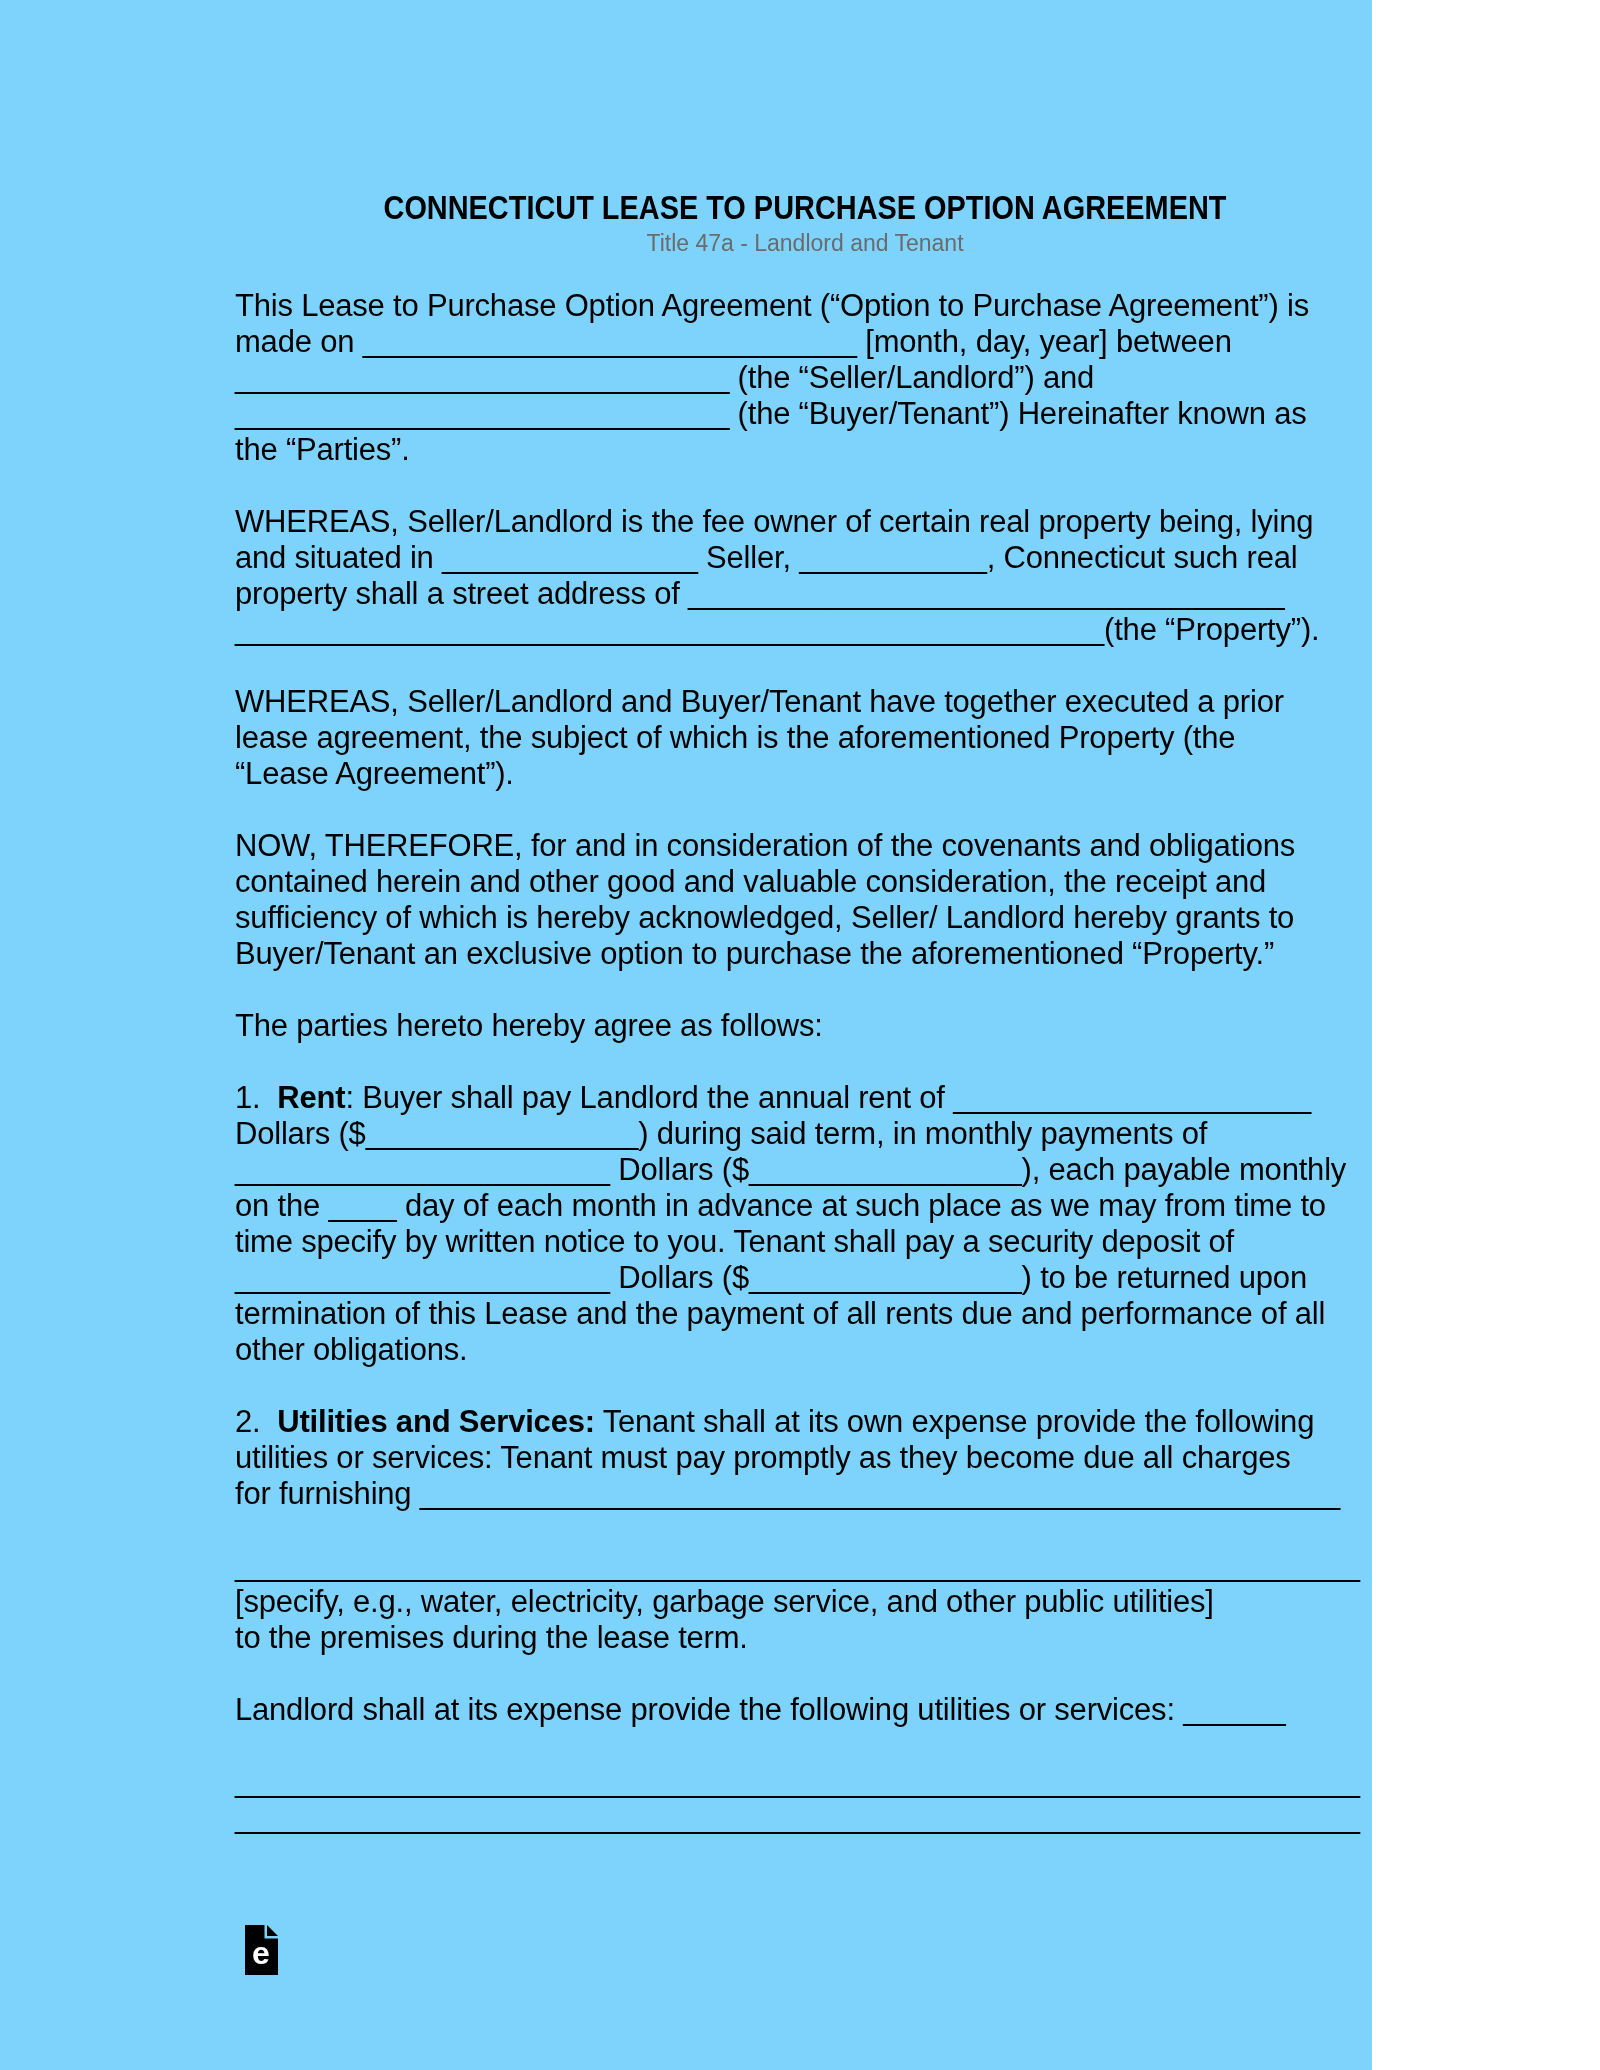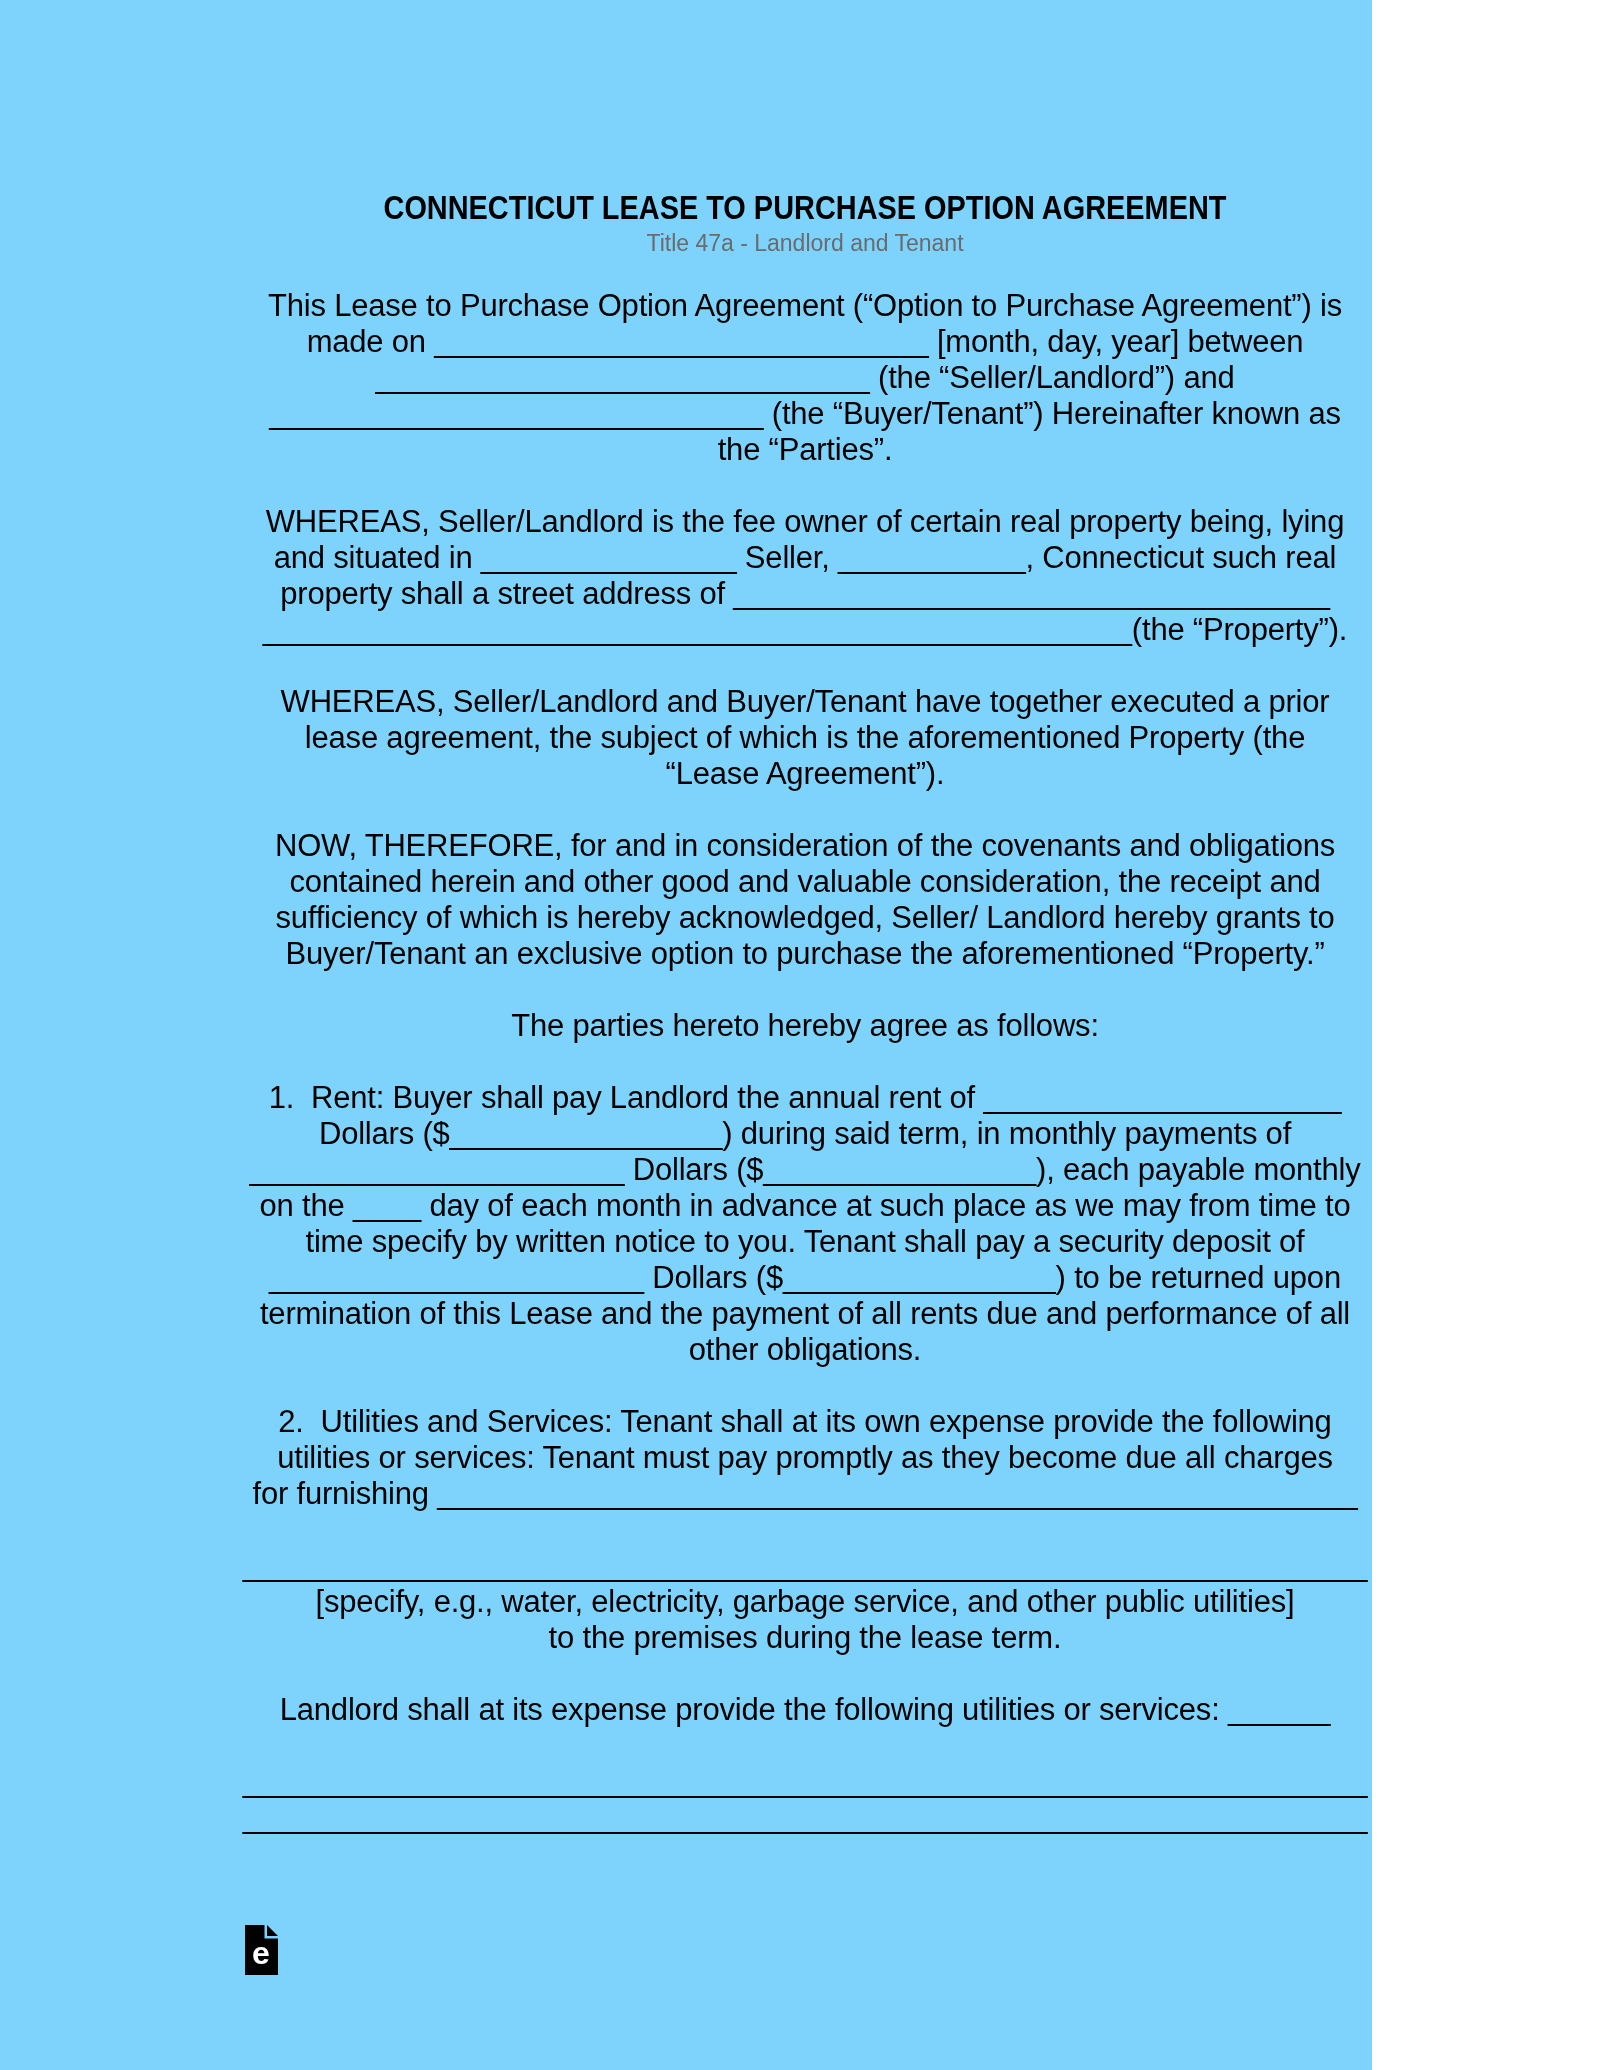--- a/index.html
+++ b/index.html
@@ -28,29 +28,29 @@
     transform-origin: 50% 50%;
     letter-spacing: 0px;
   }
   .doc-subtitle {
     font-size: 23px;
     line-height: 30px;
     text-align: center;
     color: #6b6b6b;
     margin-bottom: 30px;
   }
-  .para { margin-bottom: 36px; text-align: center; }
+  .para { margin-bottom: 36px; }
   .line {
     font-size: 31px;
     line-height: 36px;
     min-height: 36px;
     white-space: pre;
     letter-spacing: -0.2px;
   }
-  .bold { font-weight: normal; }
+  .bold { font-weight: bold; }
   .logo {
     position: absolute;
     left: 245px;
     top: 1925px;
     width: 33px;
     height: 50px;
   }
   .logo svg { display: block; }
 </style>
 </head>

